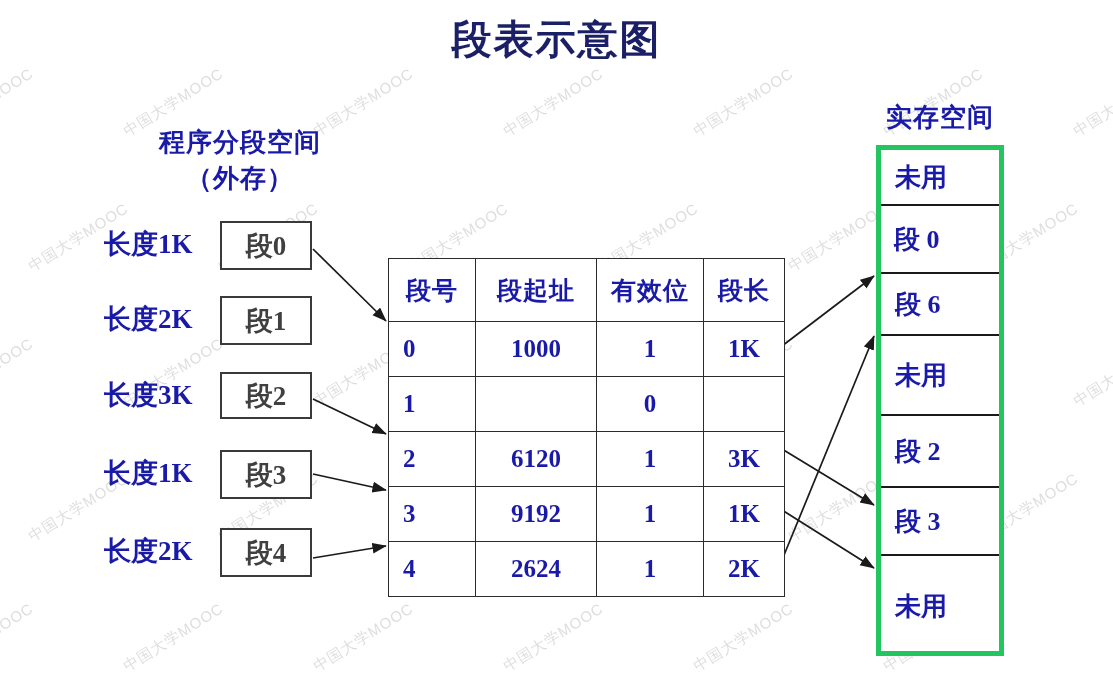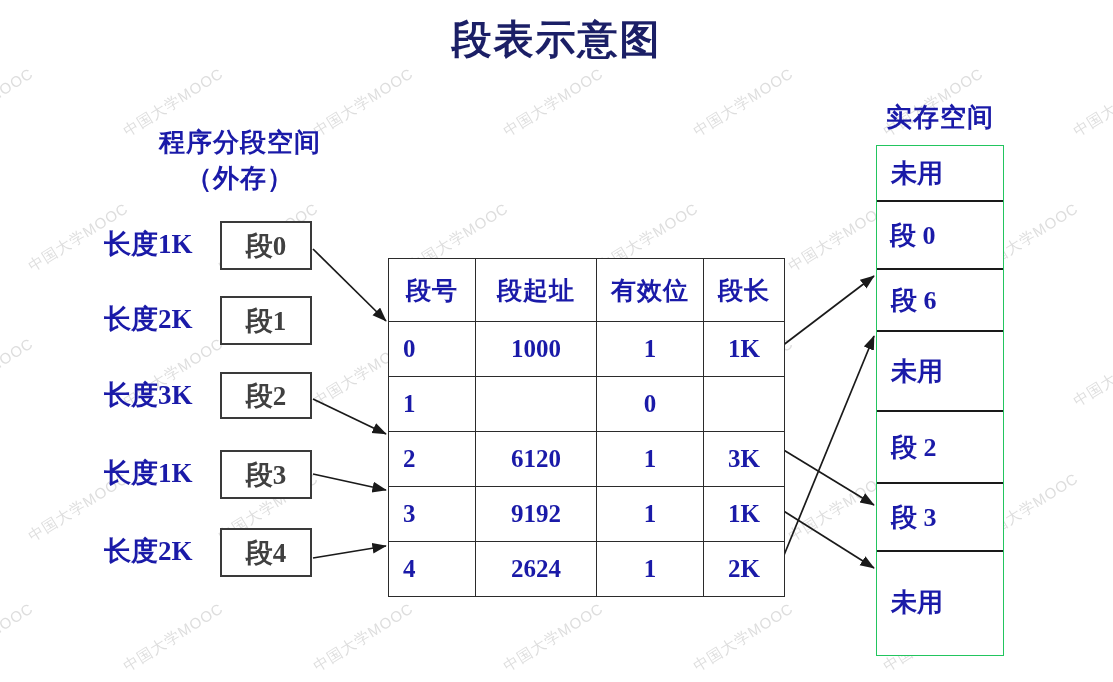--- a/index.html
+++ b/index.html
@@ -79,21 +79,21 @@
   }
   #segment-table td.c-num{text-align:left;padding-left:14px;width:86px;}
   #segment-table tr.head td.c-num{text-align:center;padding-left:0;}
   #segment-table td.c-addr{width:120px;}
   #segment-table td.c-valid{width:106px;margin-left:8px;}
   #segment-table td.c-len{width:80px;}
 
   
   #real-memory{
     position:absolute;left:876px;top:145px;width:128px;height:511px;
-    box-sizing:border-box;border:1px solid #22c55e;background:#fff;z-index:20;
+    box-sizing:border-box;border:5px solid #22c55e;background:#fff;z-index:20;
   }
   #real-memory .mcell{
     box-sizing:border-box;
     border-bottom:2px solid #1a1a1a;
     display:flex;align-items:center;
     padding-left:14px;
     color:#1a1aa8;font-weight:bold;font-size:26px;
     font-family:"Liberation Serif","DejaVu Serif",serif;
   }
   #real-memory .mcell:last-child{border-bottom:none;}

